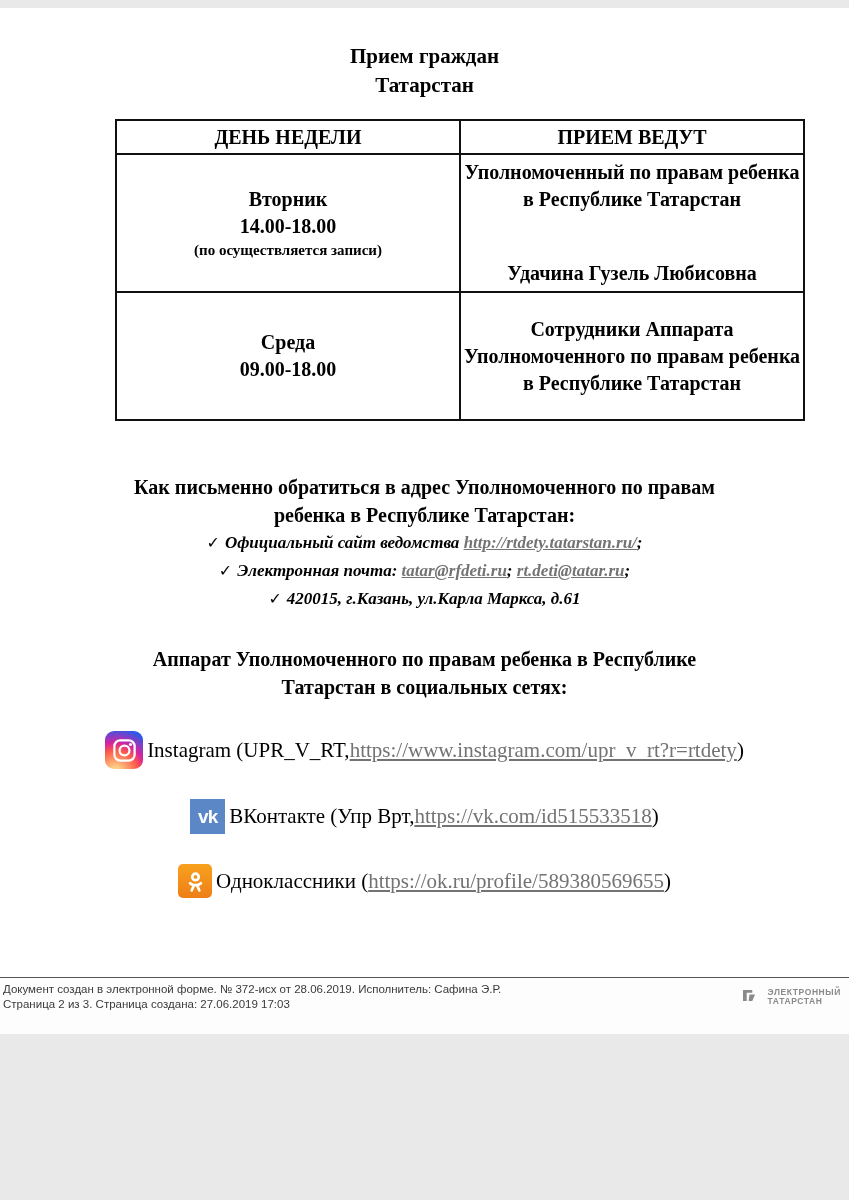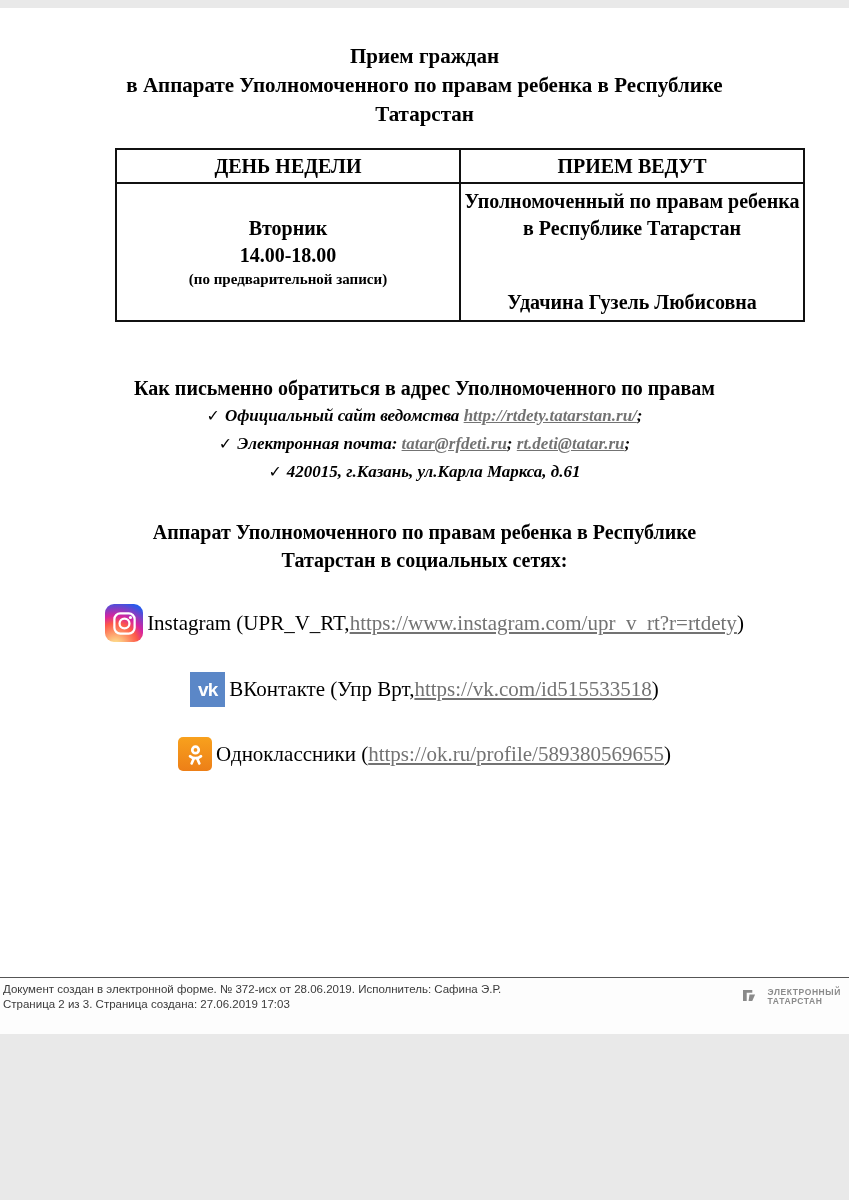--- a/index.html
+++ b/index.html
@@ -177,52 +177,61 @@
     letter-spacing:0.6px;
   }
 </style>
 </head>
 <body>
 
 <div class="page">
 
   <div class="doc-title">
     <div>Прием граждан</div>
-    <div>в Аппарате Уполномоченного по правам ребенка в Республике</div>
     <div>Татарстан</div>
   </div>
 
   <table class="schedule">
     <thead>
       <tr>
         <th>ДЕНЬ НЕДЕЛИ</th>
         <th>ПРИЕМ ВЕДУТ</th>
       </tr>
     </thead>
     <tbody>
       <tr class="row-1">
         <td class="day-cell">
           <div>Вторник</div>
           <div>14.00-18.00</div>
-          <div class="note">(по предварительной записи)</div>
+          <div class="note">(по осуществляется записи)</div>
         </td>
         <td class="staff-cell">
           <div class="staff-col">
             <div>Уполномоченный по правам ребенка в Республике Татарстан</div>
             <div>Удачина Гузель Любисовна</div>
           </div>
         </td>
       </tr>
+      <tr class="row-2">
+        <td class="day-cell">
+          <div>Среда</div>
+          <div>09.00-18.00</div>
+        </td>
+        <td class="staff-cell">
+          <div>Сотрудники Аппарата Уполномоченного по правам ребенка в Республике Татарстан</div>
+        </td>
+      </tr>
     </tbody>
   </table>
 
 
   <div class="contact-block">
     <div class="contact-heading">
       <div>Как письменно обратиться в адрес Уполномоченного по правам</div>
+      <div>ребенка в Республике Татарстан:</div>
     </div>
     <div class="contact-item">
       <span class="check">✓</span><span>Официальный сайт ведомства </span><a class="doc-link">http://rtdety.tatarstan.ru/</a><span>;</span>
     </div>
     <div class="contact-item">
       <span class="check">✓</span><span>Электронная почта: </span><a class="doc-link">tatar@rfdeti.ru</a><span>; </span><a class="doc-link">rt.deti@tatar.ru</a><span>;</span>
     </div>
     <div class="contact-item">
       <span class="check">✓</span><span>420015, г.Казань, ул.Карла Маркса, д.61</span>
     </div>

